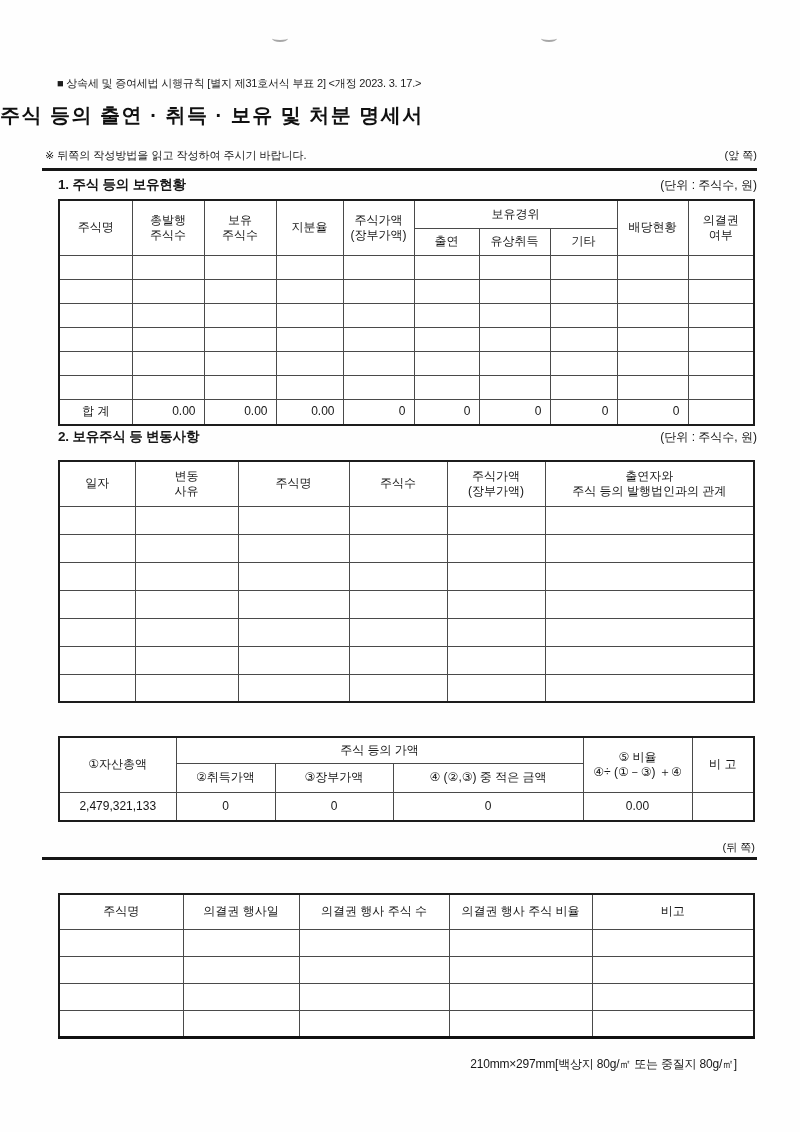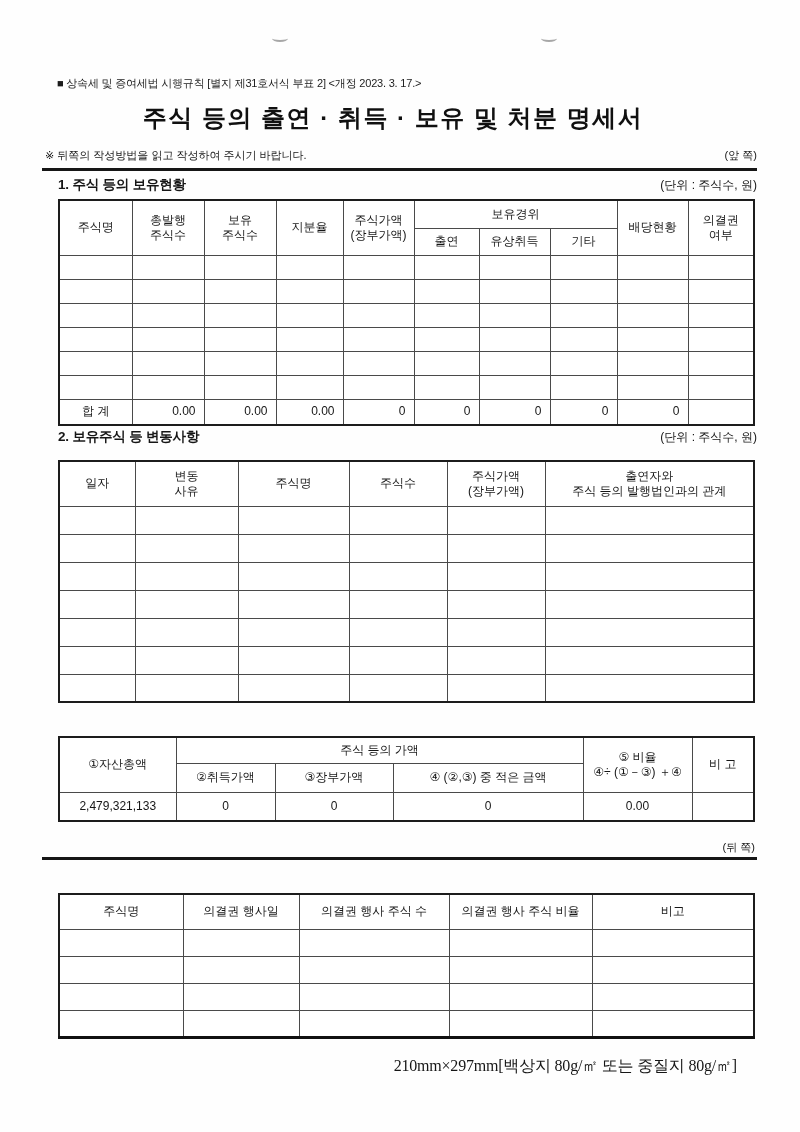--- a/index.html
+++ b/index.html
@@ -9,22 +9,22 @@
     background:#fefefe; color:#161616;
     font-family:"Liberation Sans","DejaVu Sans",sans-serif;
     overflow:hidden;
   }
   
   .smudge { position:absolute; width:16px; height:7px; border-bottom:2px solid #8a8a8a; border-radius:50%; opacity:.75; }
   .smudge-1 { left:272px; top:35px; }
   .smudge-2 { left:541px; top:35px; }
 
   .top-note { position:absolute; left:57px; top:56px; font-size:11px; letter-spacing:-0.2px; color:#1c1c1c;margin-top:20px; }
-  .doc-title { position:absolute; left:0; right:14px; top:102px; text-align:center;
-               font-size:24px; font-weight:bold; letter-spacing:1.5px; color:#101010; }
+  .doc-title { position:absolute; left:0; right:14px; top:102px; 
+               font-size:20px; font-weight:bold; letter-spacing:1.5px; color:#101010; }
   .note-row { position:absolute; left:45px; right:43px; top:148px; display:flex;
               justify-content:space-between; align-items:flex-start; font-size:11px; }
   .divider { position:absolute; left:42px; right:43px; height:2.5px; background:#161616; }
   .divider-top { top:168px; }
   .divider-back { top:857px; }
 
   .sec-head { position:absolute; left:58px; right:43px; display:flex;
               justify-content:space-between; align-items:baseline; }
   .sec-title { font-size:13.5px; font-weight:bold; letter-spacing:-0.2px; }
   .sec-unit { font-size:12px; }
@@ -50,21 +50,21 @@
   .t2 tbody tr { height:28px; }
 
   .t3 { top:736px; }
   .t3 tr.h1 { height:26px; } .t3 tr.h2 { height:29px; }
   .t3 tbody tr { height:29px; }
 
   .t5 { top:893px; border-bottom:3px solid #111; }
   .t5 thead tr { height:35px; }
   .t5 tbody tr { height:27px; }
 
-  .footer { position:absolute; right:63px; top:1056px; font-size:16px; letter-spacing:-0.2px;font-family:Liberation Serif, serif; }
+  .footer { position:absolute; right:63px; top:1056px; font-size:12px; letter-spacing:-0.2px; }
 </style>
 </head>
 <body>
 
 <div class="page">
 
   <div class="smudge smudge-1"></div>
   <div class="smudge smudge-2"></div>
 
   <div class="top-note">■ 상속세 및 증여세법 시행규칙 [별지 제31호서식 부표 2] &lt;개정 2023. 3. 17.&gt;</div>

